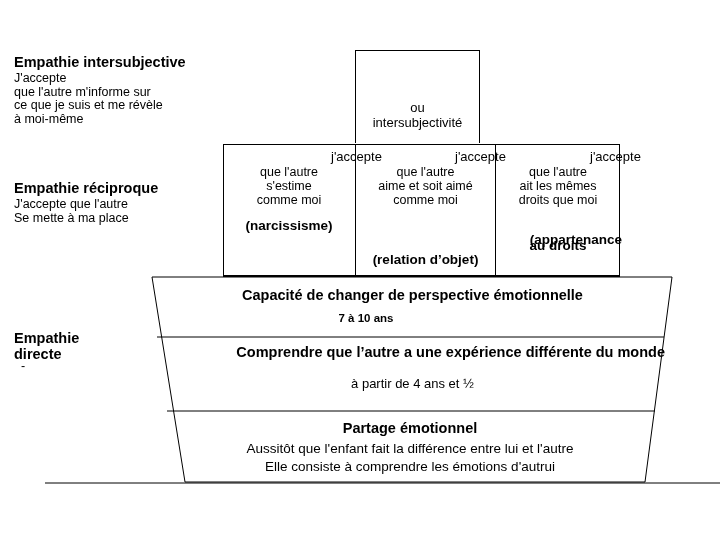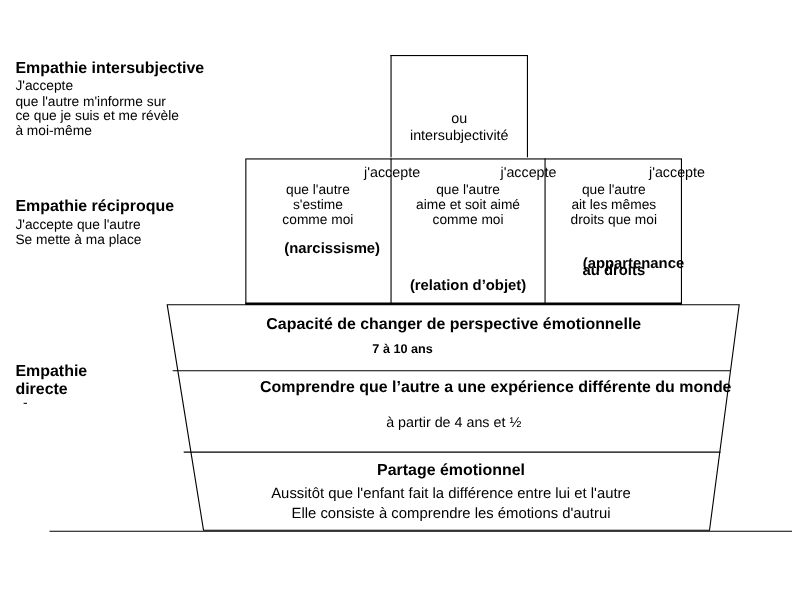--- a/index.html
+++ b/index.html
@@ -98,21 +98,21 @@
   }
 
   #acc-1 { left: 331px; top: 150px; }
   #acc-2 { left: 455px; top: 150px; }
   #acc-3 { left: 590px; top: 150px; }
 
   #col1-body { left: 223px; top: 165px; width: 132px; }
   #col2-body { left: 356px; top: 165px; width: 139px; }
   #col3-body { left: 496px; top: 165px; width: 124px; }
 
-  #col1-tag  { left: 213px; top: 218px; width: 132px; padding-left: 23px; }
+  #col1-tag  { left: 223px; top: 218px; width: 132px; }
   #col2-tag  { left: 353px; top: 218px; width: 145px; margin-top: 34px; }
   #col3-tag  { left: 496px; top: 232px; width: 124px; text-align: right; padding-left: 2px; }
   #col3-tag2 { left: 496px; top: 238px; width: 124px; text-align: center; }
 
   
   #trap-svg { left: 0; top: 0; }
 
   
   .trap-title {
     font-weight: bold;

